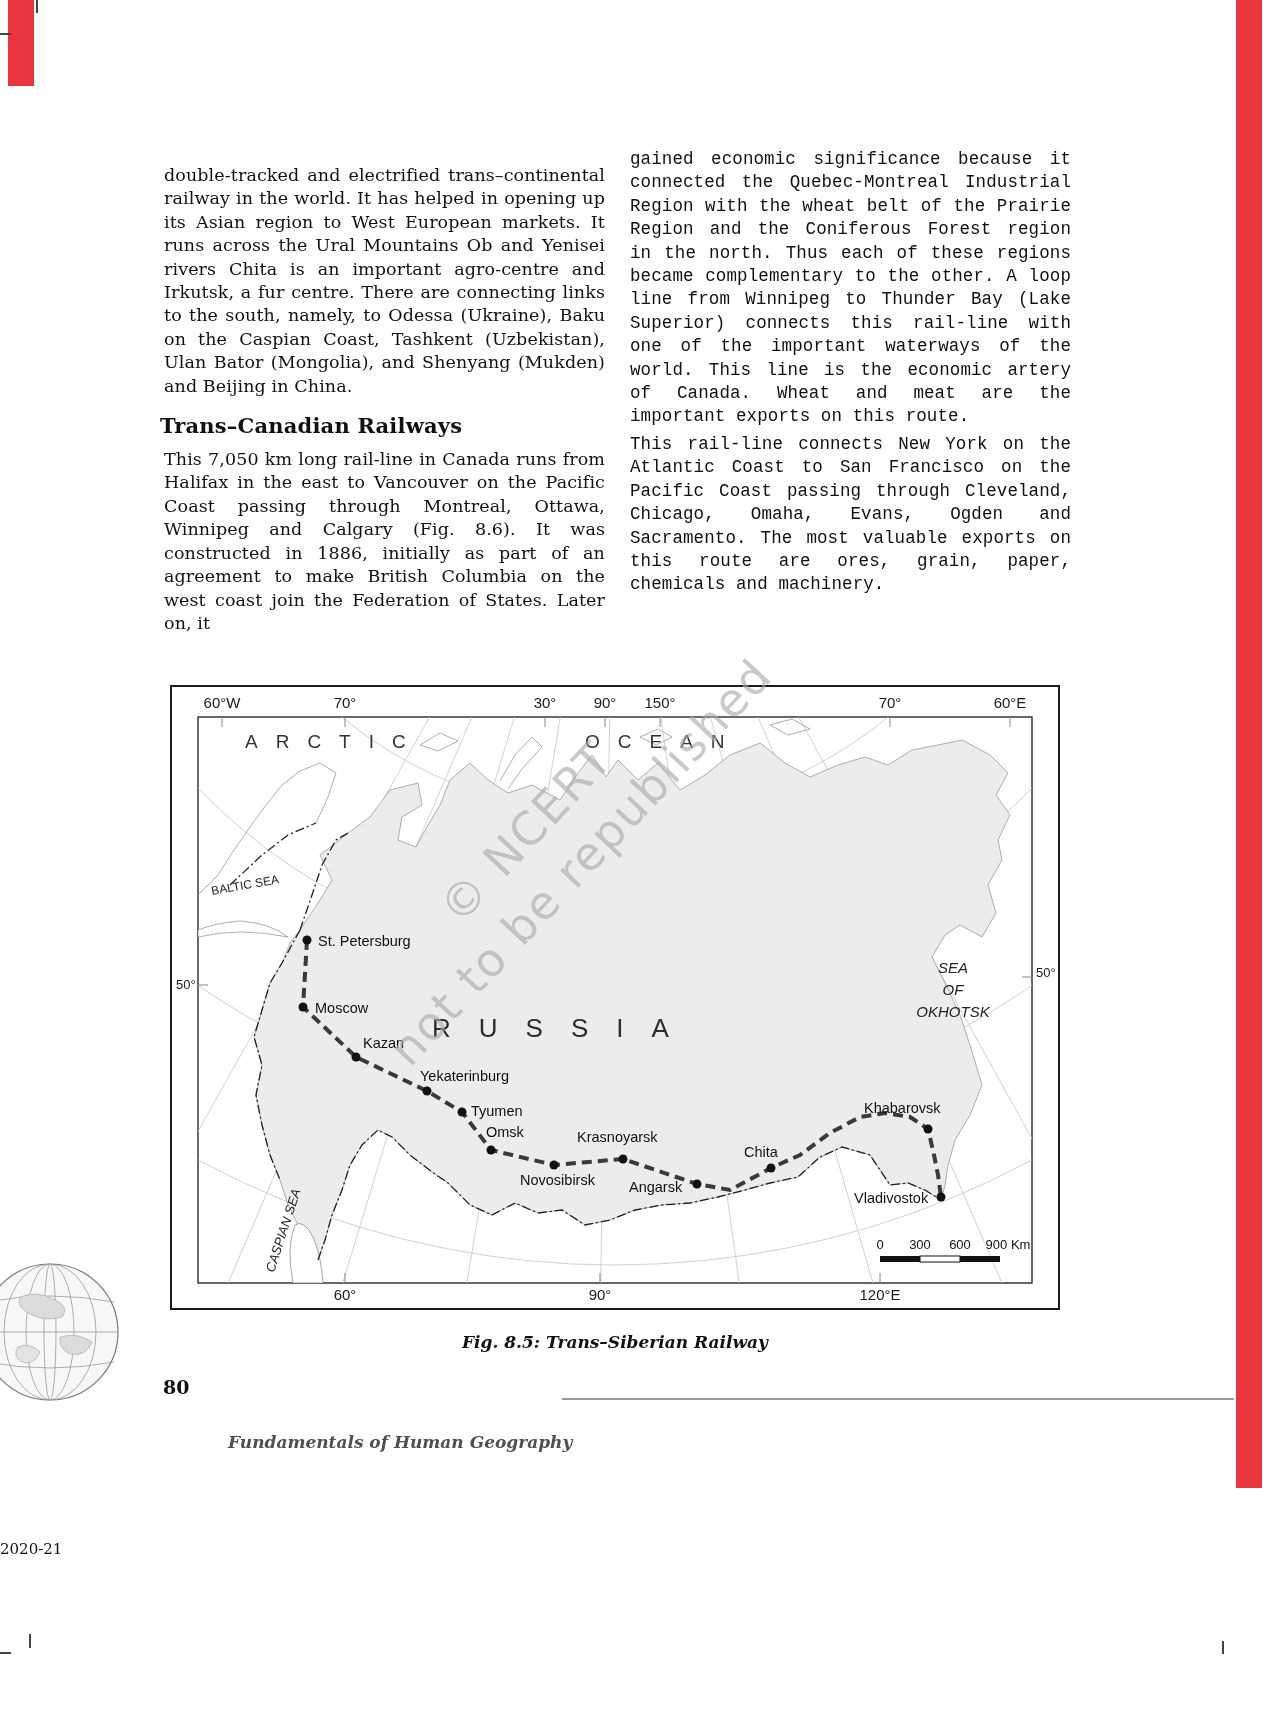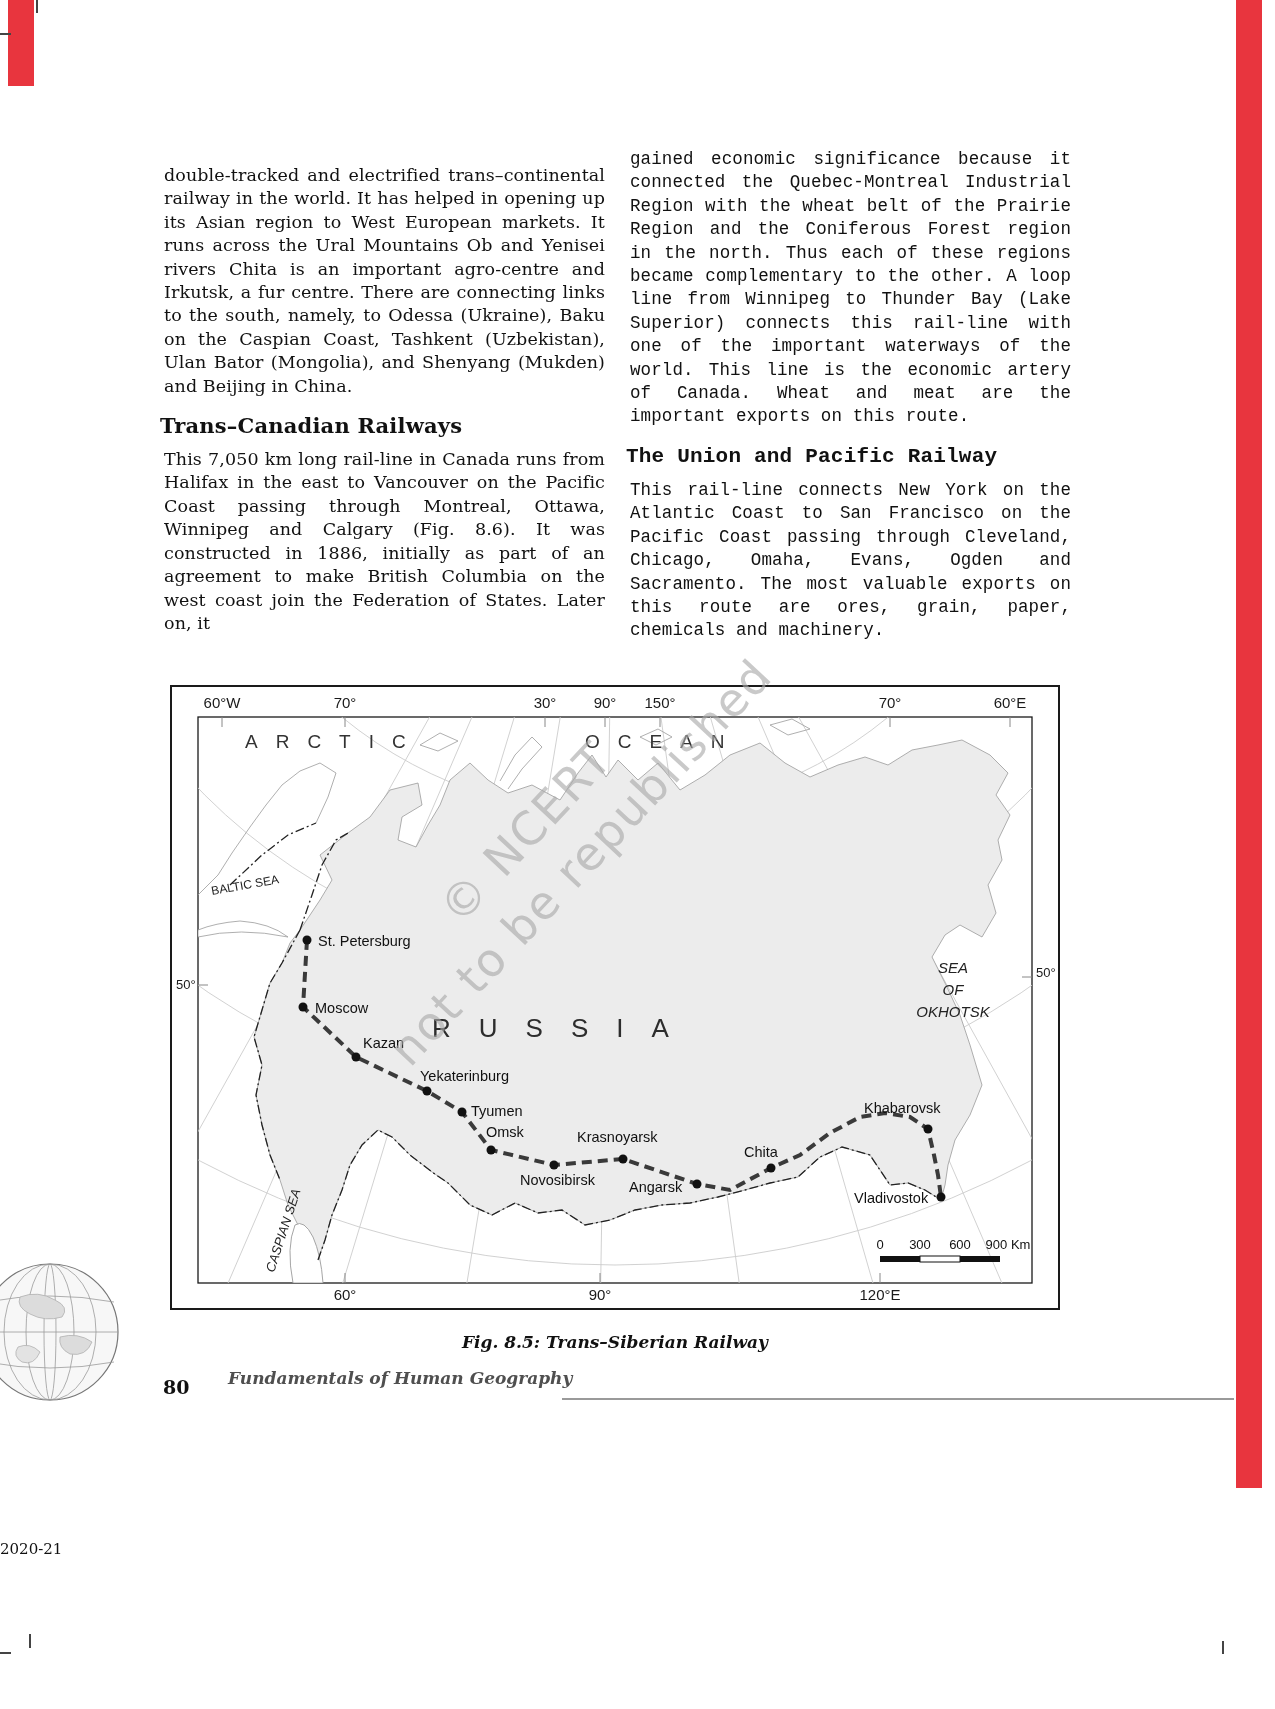--- a/index.html
+++ b/index.html
@@ -31,21 +31,21 @@
     color:#a9a9a9; opacity:0.62; transform-origin:left bottom; transform:rotate(-47deg);
   }
   .wm1 { left:468px; top:880px; }
   .wm2 { left:418px; top:1022px; }
 
   .caption { position:absolute; left:170px; top:1332px; width:890px; text-align:center;
              font-style:italic; font-weight:bold; font-size:17px; }
 
   
   .footer-num   { position:absolute; left:163px; top:1376px; font-weight:bold; font-size:19px; }
-  .footer-title { position:absolute; left:228px; top:1368px; font-style:italic; font-weight:bold;
+  .footer-title { position:absolute; left:228px; top:1432px; font-style:italic; font-weight:bold;
                   font-size:17px; color:#4f4f4f; }
   .footer-line  { position:absolute; left:562px; top:1398px; width:672px; height:2px; background:#9a9a9a; }
   .year-footer  { position:absolute; left:0; top:1540px; width:1275px; text-align:left; font-size:15px; }
 
   .globe { position:absolute; left:0px; top:1262px; }
 </style>
 </head>
 <body>
 
 <div class="page">
@@ -59,21 +59,20 @@
   <div class="cropmark" style="left:1222px;top:1641px;width:1.5px;height:13px;"></div>
 
   <div class="col left-col">
     <p>double-tracked and electrified trans–continental railway in the world. It has helped in opening up its Asian region to West European markets. It runs across the Ural Mountains Ob and Yenisei rivers Chita is an important agro-centre and Irkutsk, a fur centre.  There are connecting links to the south, namely, to Odessa (Ukraine), Baku on the Caspian Coast, Tashkent (Uzbekistan), Ulan Bator (Mongolia), and Shenyang (Mukden) and Beijing in China.</p>
     <h2>Trans–Canadian Railways</h2>
     <p>This 7,050 km long rail-line in Canada runs from Halifax in the east to Vancouver on the Pacific Coast passing through Montreal, Ottawa, Winnipeg and Calgary (Fig. 8.6). It was constructed in 1886, initially as part of an agreement to make British Columbia on the west coast join the Federation of States. Later on, it</p>
   </div>
 
   <div class="col right-col">
     <p>gained economic significance because it connected the Quebec-Montreal Industrial Region with the wheat belt  of the Prairie Region and the Coniferous Forest region in the north. Thus each of these regions became complementary to the other. A loop line from Winnipeg to Thunder Bay (Lake Superior) connects this rail-line with one of the important waterways of the world.  This line is the economic artery of Canada. Wheat and meat are the important exports on this route.</p>
-    <h2>The Union and Pacific Railway</h2>
     <p>This rail-line connects New York on the Atlantic Coast to San Francisco on the  Pacific Coast passing through Cleveland, Chicago, Omaha, Evans, Ogden and Sacramento. The most valuable exports on this route are ores, grain, paper, chemicals and machinery.</p>
   </div>
 
   <div class="map-wrap">
     <svg width="890" height="625" viewBox="0 0 890 625" xmlns="http://www.w3.org/2000/svg">
       <defs>
         <clipPath id="innerclip">
             <rect x="28" y="32" width="834" height="566"></rect>
           </clipPath>
       </defs>

